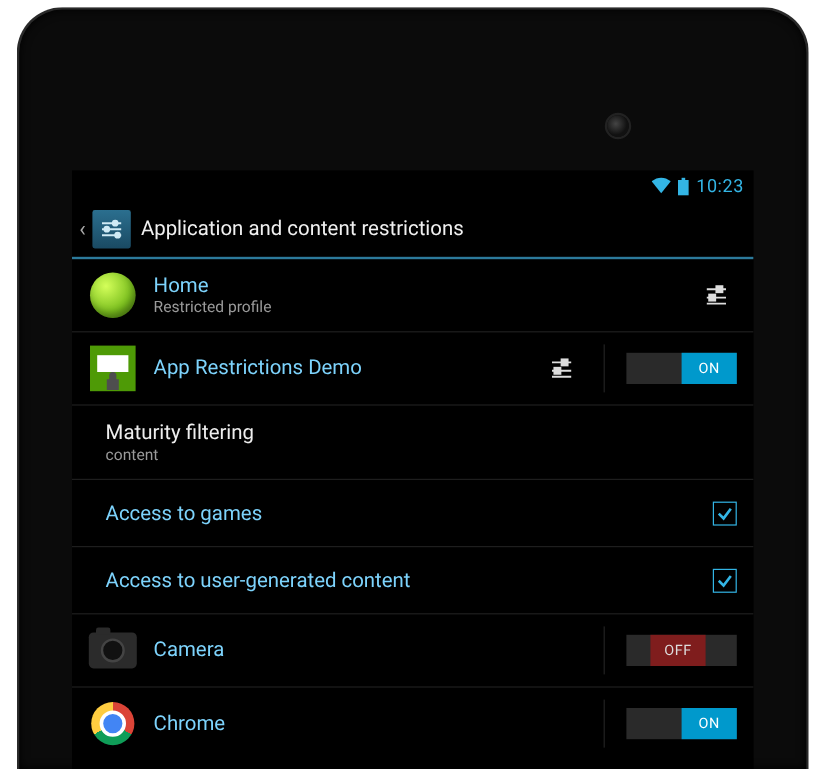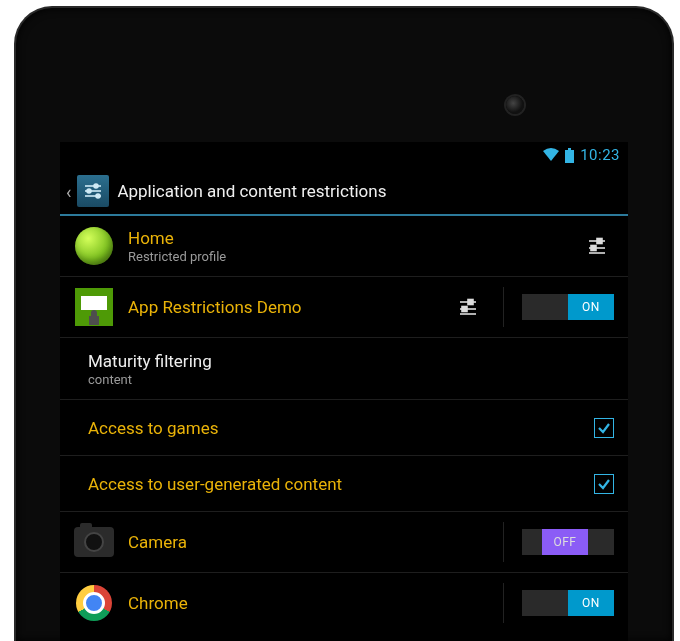--- a/index.html
+++ b/index.html
@@ -85,21 +85,21 @@
     min-height: 56px;
   }
   .row.indent { padding-left: 28px; }
   .row .icon {
     width: 40px; height: 40px;
     margin-right: 14px;
     flex: 0 0 auto;
     display:flex; align-items:center; justify-content:center;
   }
   .row .text { flex: 1 1 auto; }
-  .row .title { font-size: 17px; color:#eab308; }
+  .row .title { font-size: 17px; color:#7dd3fc; }
   .row .sub { font-size: 13px; color:#9a9a9a; margin-top:1px; }
   .row .settings-trigger {
     width: 34px; height:34px;
     display:flex; align-items:center; justify-content:center;
     margin-left: 8px;
     border-left: 1px solid #222;
     padding-left: 12px;
   }
   .row .settings-trigger.no-border { border-left:none; padding-left:0;}
   .row .toggle-area {
@@ -114,21 +114,21 @@
     background: #2a2a2a;
     position: relative;
     display:flex;
   }
   .switch .thumb {
     position:absolute; top:0; height:26px; width:46px;
     display:flex; align-items:center; justify-content:center;
     font-size:12px; letter-spacing:.5px;margin-left:20px;
   }
   .switch.on .thumb { right:0; background:#0099cc; color:#fff;}
-  .switch.off .thumb { left:0; background:#8b5cf6; color:#ddd;}
+  .switch.off .thumb { left:0; background:#7f1d1d; color:#ddd;}
   .checkbox {
     width: 20px; height: 20px;
     border: 1px solid #33b5e5;
     display:flex; align-items:center; justify-content:center;
     color:#33b5e5;
   }
   .checkbox svg { width:14px; height:14px; }
 
   .category-row { min-height: 62px; }
   .category-row .title { color:#eee; }

